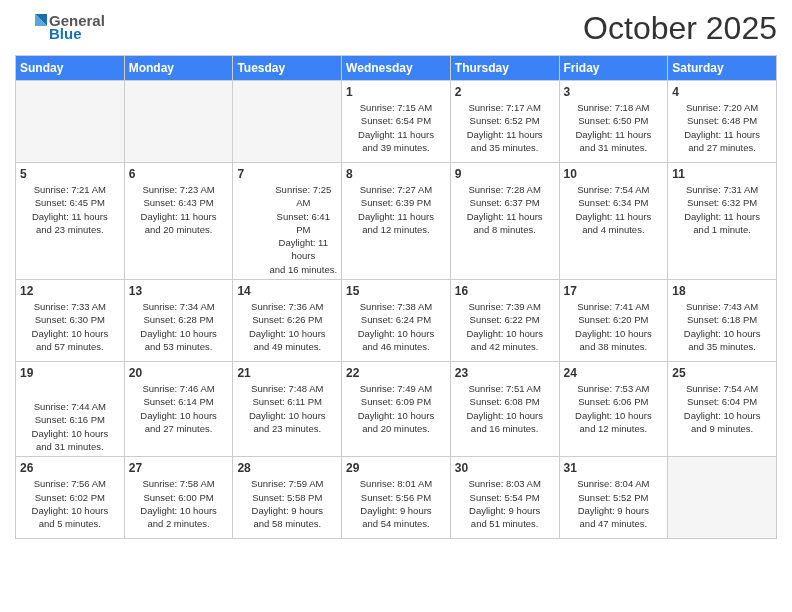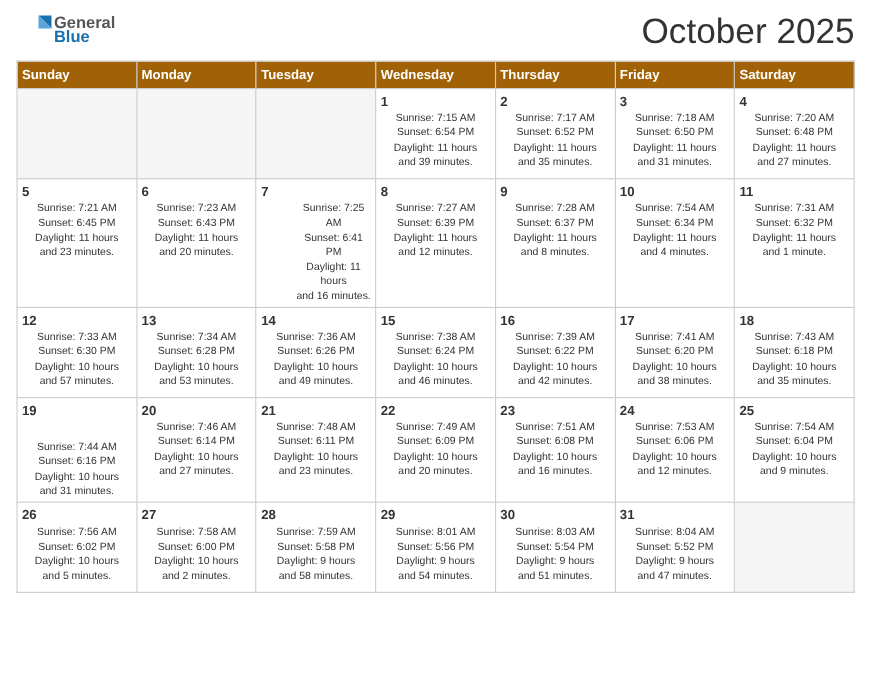--- a/index.html
+++ b/index.html
@@ -38,21 +38,21 @@
     .location {
       font-size: 16px;
       color: #555;
     }
     .calendar {
       width: 100%;
       border-collapse: collapse;
       table-layout: fixed;
     }
     .calendar th {
-      background: #a16207;
+      background: #3b82f6;
       color: #fff;
       font-size: 12px;
       padding: 5px 4px;
       text-align: left;
       border: 1px solid #ccc;
       font-weight: bold;
     }
     .calendar td {
       border: 1px solid #ccc;
       vertical-align: top;

